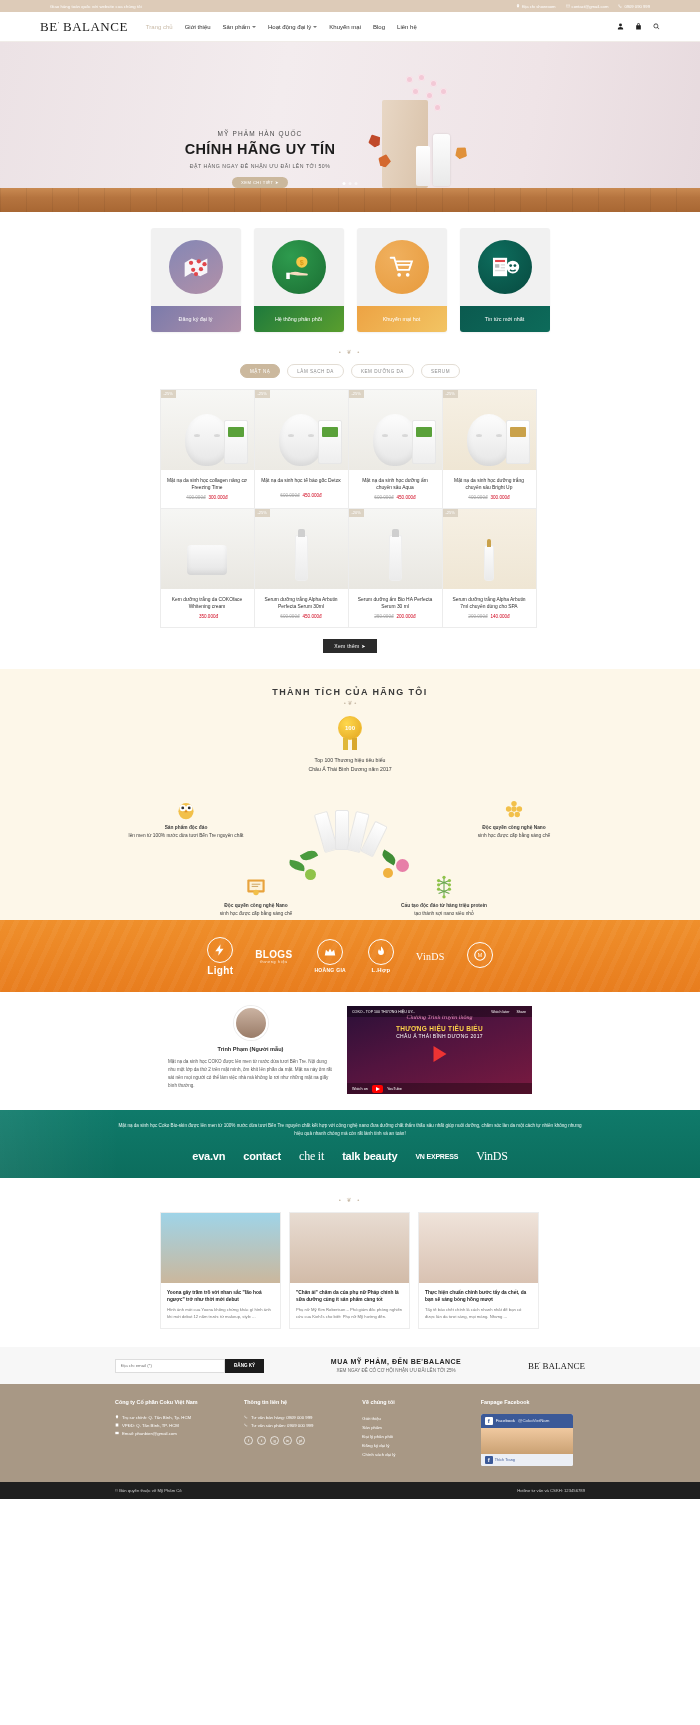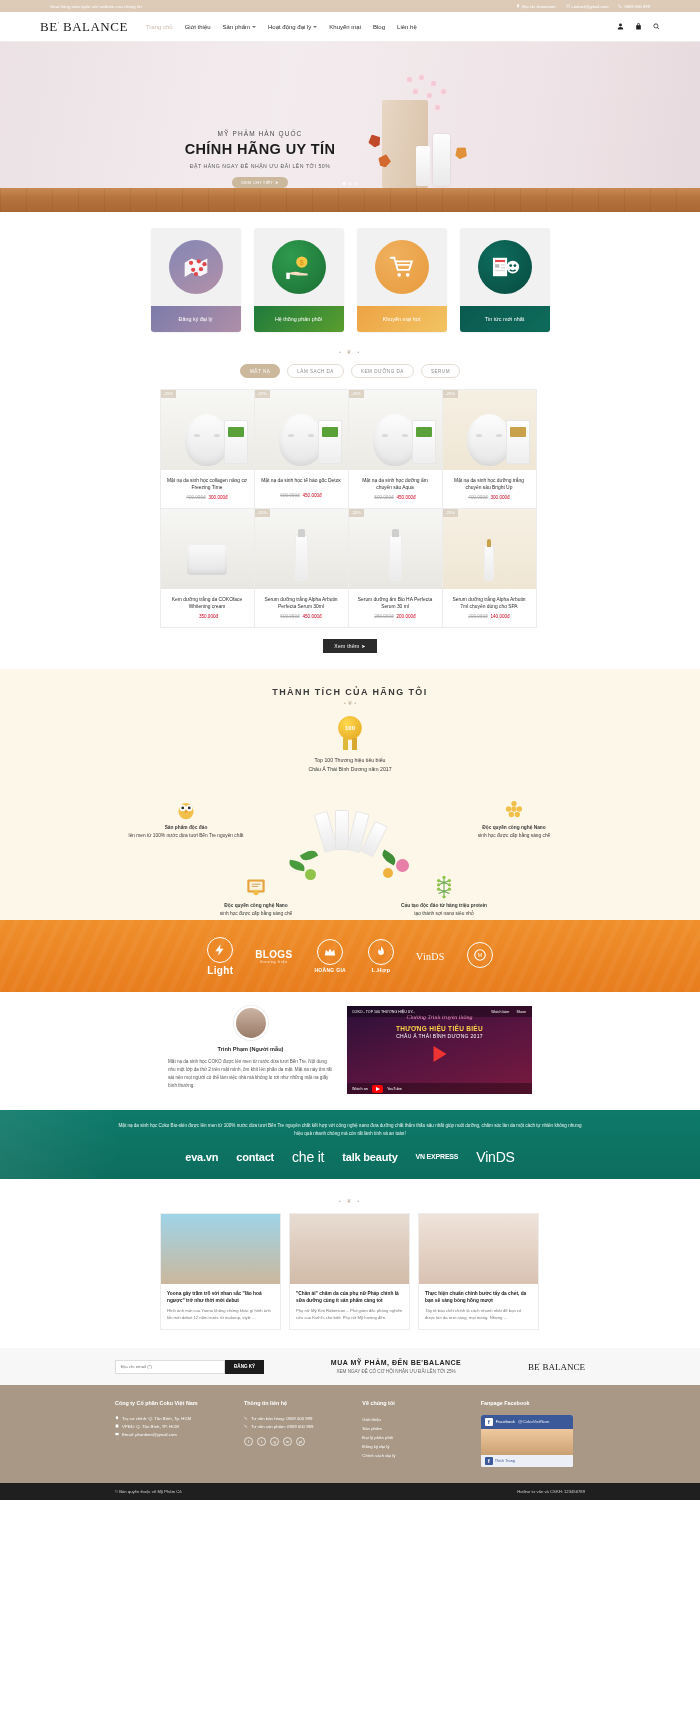--- a/index.html
+++ b/index.html
@@ -207,21 +207,21 @@
      border-left:13px solid #e33; border-top:8px solid transparent; border-bottom:8px solid transparent; }
 
   
   .press { background:linear-gradient(#0f7a6a,#0c6d5d); padding:12px 8px 14px; position:relative; }
   .press:before { content:""; position:absolute; left:0; top:0; width:120px; height:100%;
      background:linear-gradient(90deg, rgba(255,255,255,.07), transparent); }
   .press-txt { width:470px; margin:0 auto; font-size:4.6px; line-height:1.8; color:#eaf6f3;
      text-align:center; }
   .press-logos { display:flex; justify-content:center; align-items:center; gap:18px; margin-top:10px; }
   .pl { color:#fff; font-size:11px; font-weight:bold; letter-spacing:-.2px; }
-  .pl.serif { font-family:Liberation Sans, sans-serif; font-weight:normal; font-size:14px; }
+  .pl.serif { font-family:Liberation Serif, serif; font-weight:normal; font-size:12px; }
 
   
   .blogs { padding:16px 0 18px; background:#fff; }
   .blog-grid { display:flex; gap:8px; width:380px; margin:0 auto; }
   .blog { width:121px; border:1px solid #ededed; background:#fff; }
   .blog-img { height:70px; background:linear-gradient(#cfd8dd,#9fb0ba); position:relative; overflow:hidden; }
   .blog-img.b1 { background:linear-gradient(#9fd4e8,#cbb79c); }
   .blog-img.b2 { background:linear-gradient(#e8dcd2,#d2bba8); }
   .blog-img.b3 { background:linear-gradient(#efe3da,#d9c2b2); }
   .blog-body { padding:6px 6px 8px; }

